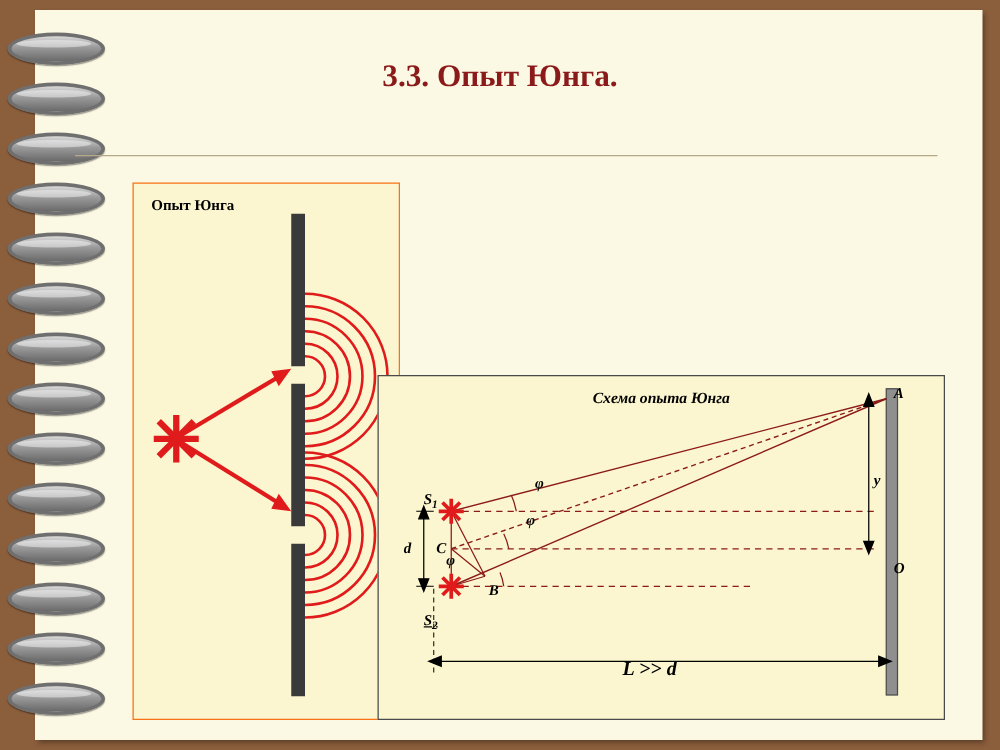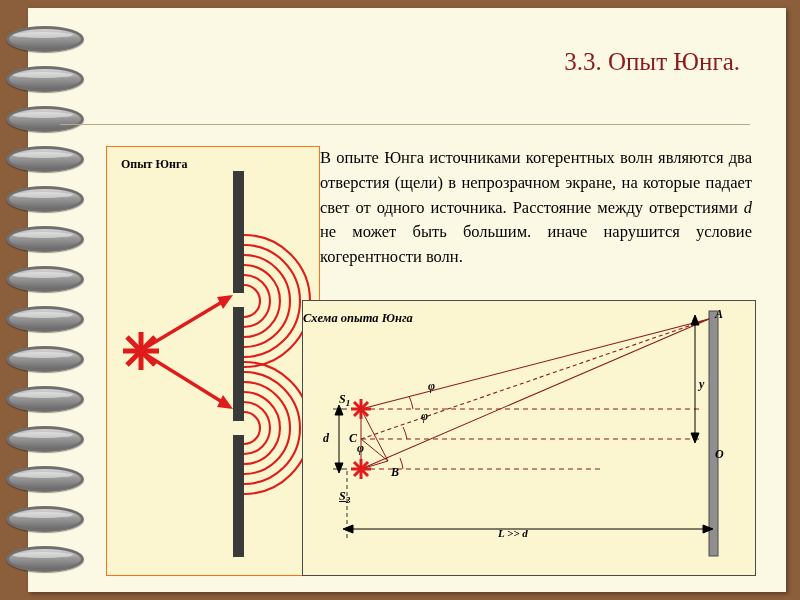--- a/index.html
+++ b/index.html
@@ -55,23 +55,23 @@
     height: 6px;
     border-radius: 50%;
     background: rgba(255,255,255,0.45);
   }
 
   .title {
     position: absolute;
     left: 60px;
     top: 48px;
     width: 680px;
-    text-align: right;
+    text-align: center;
     font-size: 25px;
-    font-weight: normal;
+    font-weight: bold;
     color: #8b1a1a;
     font-family: "Liberation Serif", serif;
   }
   .title-rule {
     position: absolute;
     left: 60px;
     top: 124px;
     width: 690px;
     height: 1px;
     background: #b5a98a;
@@ -119,21 +119,21 @@
     width: 452px;
     height: 274px;
     background: #fbf6cf;
     border: 1px solid #4a4a4a;
   }
   .fig-right-title {
     position: absolute;
     left: 0px;
     top: 10px;
     width: 452px;
-    text-align: left;
+    text-align: center;
     font-size: 12.5px;
     font-weight: bold;
     font-style: italic;
     color: #000;
   }
   .lbl {
     position: absolute;
     font-size: 12px;
     color: #000;
     font-family: "Liberation Serif", serif;
@@ -211,21 +211,20 @@
 
       <g>
         <line x1="16" y1="204" x2="52" y2="204" stroke="#e01b1b" stroke-width="5"></line>
         <line x1="34" y1="185" x2="34" y2="223" stroke="#e01b1b" stroke-width="5"></line>
         <line x1="20" y1="190" x2="48" y2="218" stroke="#e01b1b" stroke-width="5"></line>
         <line x1="48" y1="190" x2="20" y2="218" stroke="#e01b1b" stroke-width="5"></line>
       </g>
     </svg>
   </div>
 
-  <div class="paragraph">В опыте Юнга источниками когерентных волн являются два отверстия (щели) в непрозрачном экране, на которые падает свет от одного источника. Расстояние между отверстиями <i>d</i> не может быть большим. иначе нарушится условие когерентности волн.</div>
 
   <div class="fig-right">
     <div class="fig-right-title">Схема опыта Юнга</div>
 
     <svg width="450" height="272" viewBox="0 0 450 272">
 
       <rect x="406" y="10" width="9" height="245" fill="#8f8f8f" stroke="#4a4a4a" stroke-width="1"></rect>
 
       <g stroke="#8b1a1a" stroke-width="1.1" fill="none">
         <line x1="58" y1="108" x2="406" y2="18"></line>
@@ -292,16 +291,16 @@
     <div class="lbl" style="left:36px; top:188px;text-decoration:underline;">S<span class="sub">2</span></div>
     <div class="lbl" style="left:412px; top:6px;">A</div>
     <div class="lbl" style="left:412px; top:146px;">O</div>
     <div class="lbl" style="left:88px; top:164px;">B</div>
     <div class="lbl" style="left:46px; top:130px;">C</div>
     <div class="lbl" style="left:20px; top:130px;">d</div>
     <div class="lbl" style="left:396px; top:76px;">y</div>
     <div class="lbl" style="left:125px; top:78px;">φ</div>
     <div class="lbl" style="left:118px; top:108px;">φ</div>
     <div class="lbl" style="left:54px; top:140px;">φ</div>
-    <div class="lbl" style="left:195px; top:226px; font-size:11px;">L &gt;&gt; d</div>
+    <div class="lbl" style="left:195px; top:226px; font-size:16px;">L &gt;&gt; d</div>
   </div>
 
 </div>
 
 </body></html>

